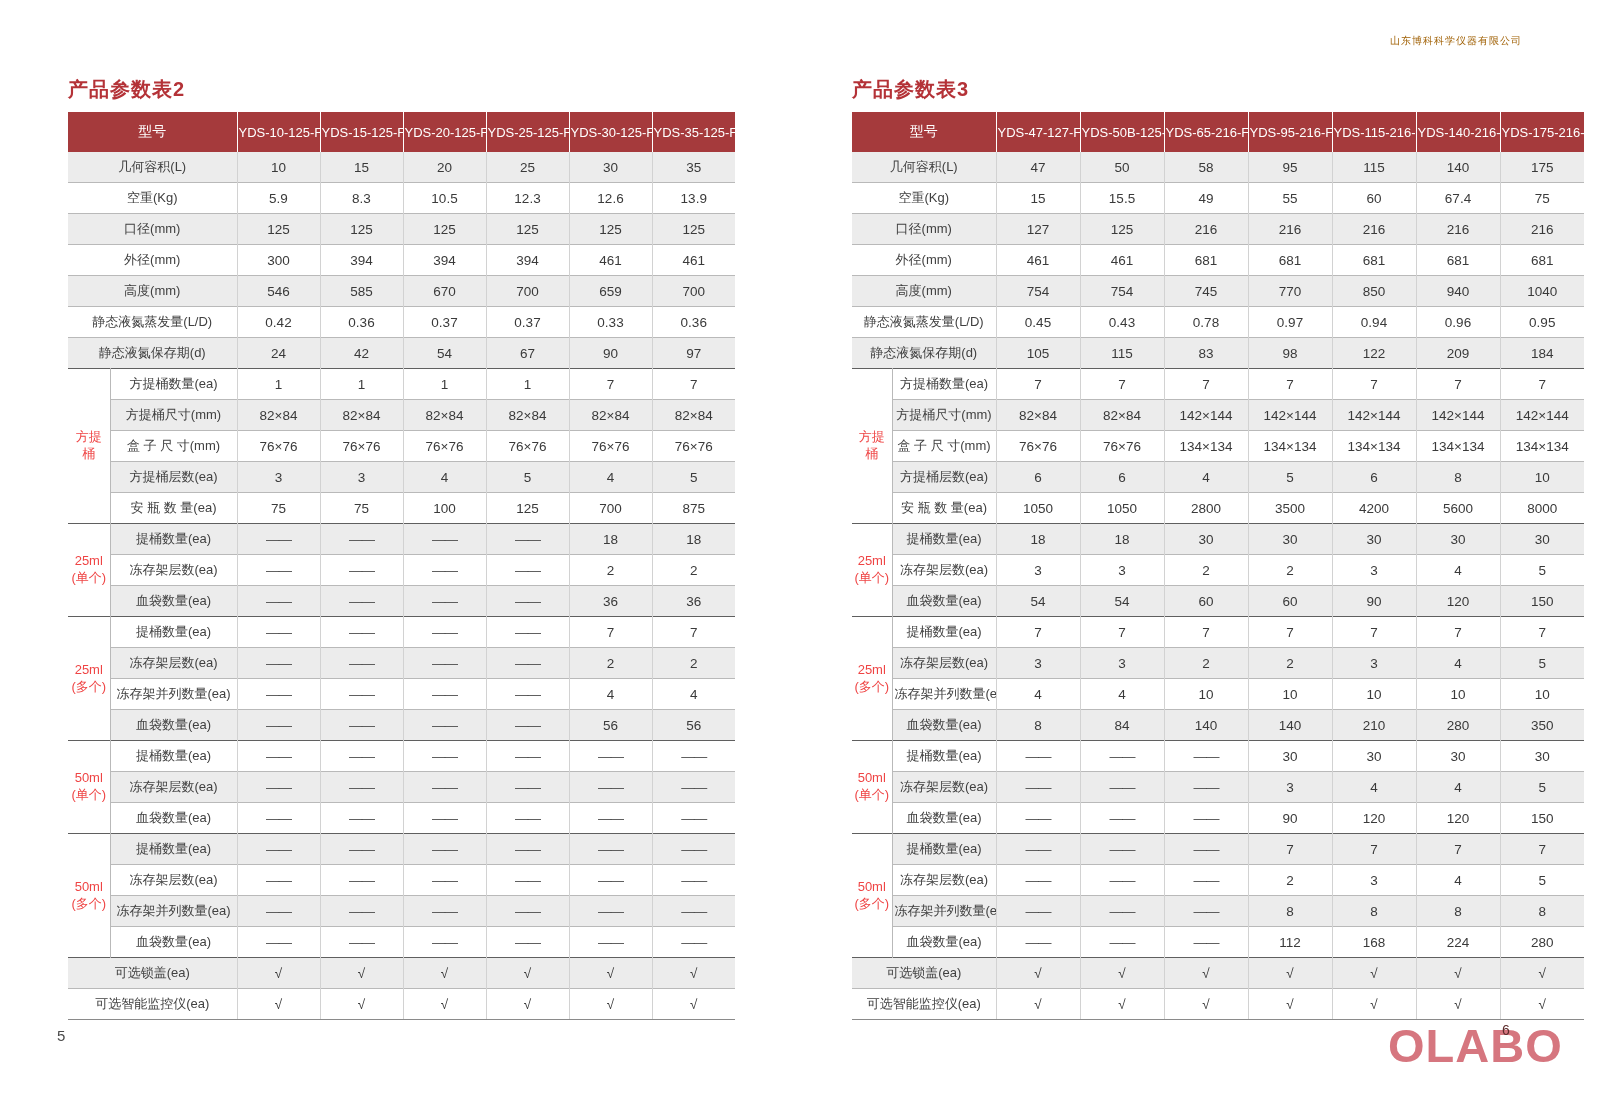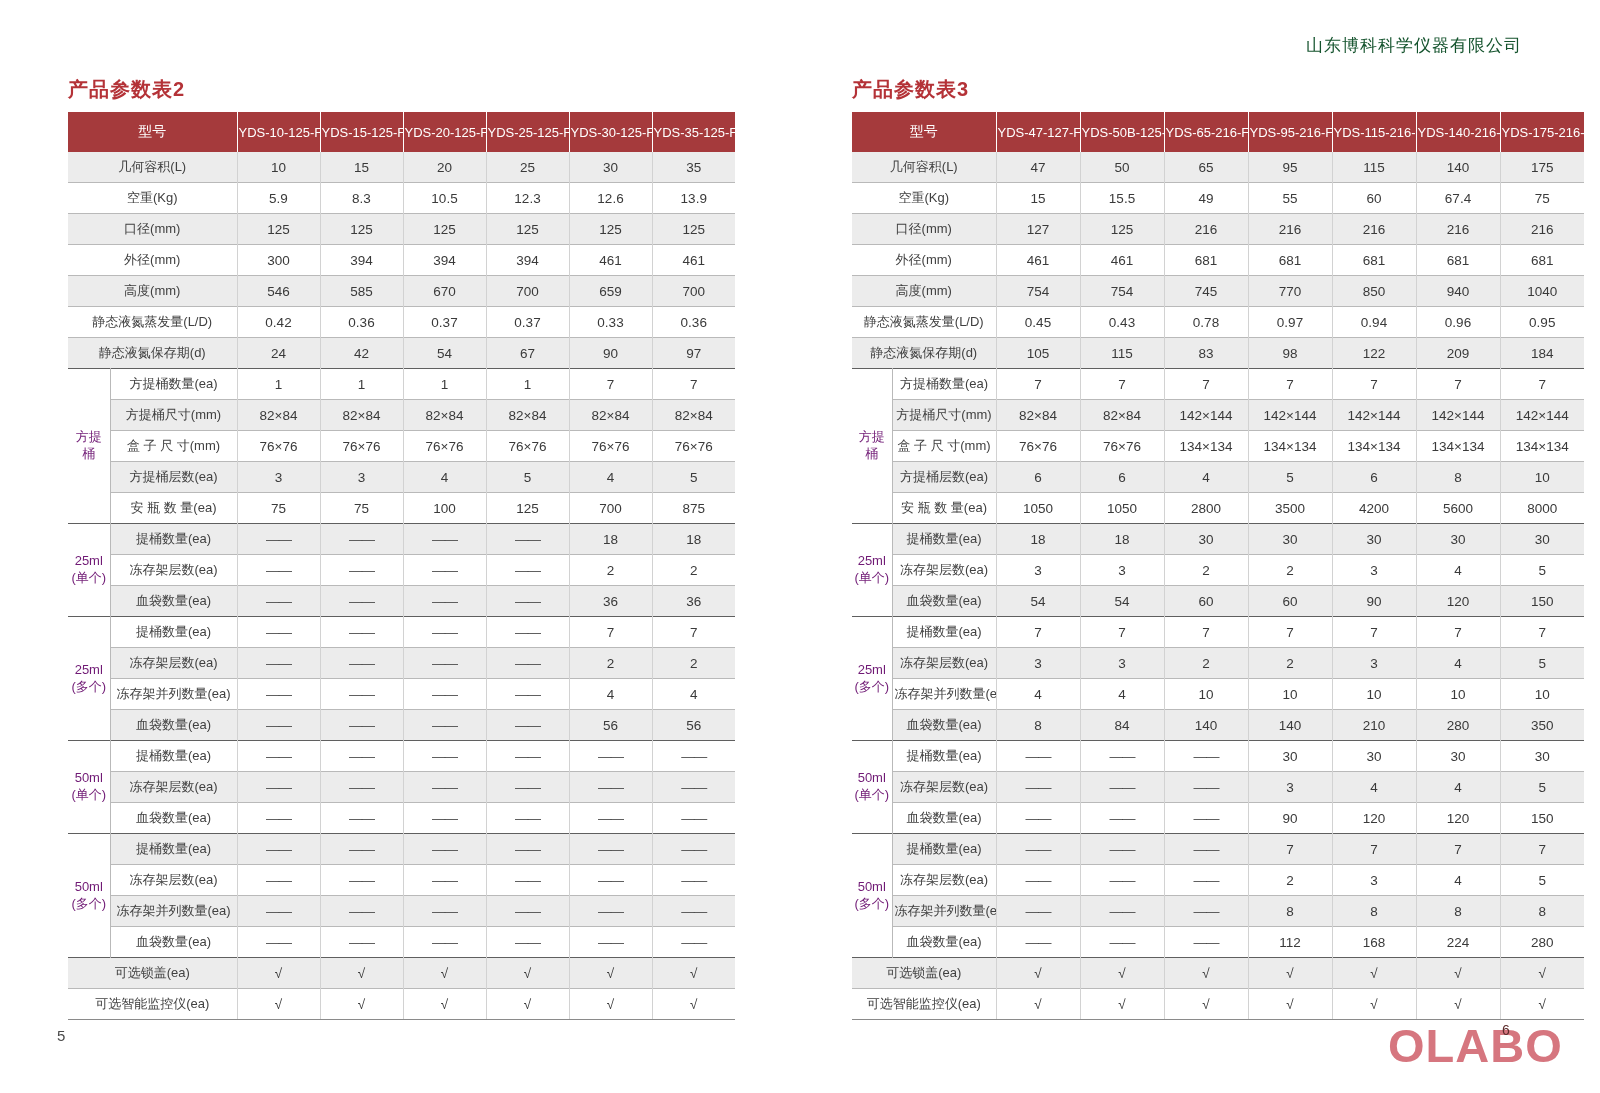--- a/index.html
+++ b/index.html
@@ -14,21 +14,21 @@
   html,body{margin:0;padding:0;}
   body{
     width:1600px;height:1093px;background:#fff;position:relative;
     font-family:"Liberation Sans","DejaVu Sans",sans-serif;
     -webkit-font-smoothing:antialiased;
   }
   .page{position:absolute;inset:0;overflow:hidden;background:#fff;}
 
   .company{
     position:absolute;top:34px;right:78px;
-    font-size:17px;color:#14532d;letter-spacing:1px;
+    font-size:10px;color:#a16207;letter-spacing:1px;
   }
 
   .tbl-wrap{position:absolute;top:76px;}
   #t2{left:68px;width:667px;}
   #t3{left:852px;width:732px;}
 
   .tbl-title{
     font-size:20px;font-weight:bold;color:var(--title-red);
     margin:0 0 9px 0;letter-spacing:1px;
   }
@@ -52,21 +52,21 @@
     font-size:13.5px;color:#3a3a3a;
     border-top:1px solid var(--row-border);
     overflow:hidden;white-space:nowrap;
   }
   tbody tr:first-child td{border-top:none;}
   tbody tr.sec-start td{border-top:1px solid var(--sec-border);}
   tbody tr:last-child td{border-bottom:1px solid #8a8a8a;}
 
   td.lcell{font-size:13px;color:#404040;}
   td.gcell{
-    background:#fff;font-size:13px;color:#701a75;
+    background:#fff;font-size:13px;color:#ef4444;
     white-space:pre-line;line-height:1.3;
     border-right:1px solid var(--row-border);
   }
   td.vcell{border-left:1px solid var(--col-border);}
   td.dash{color:#4a4a4a;letter-spacing:-1px;}
 
   tbody tr:nth-child(odd)  td.lcell, tbody tr:nth-child(odd)  td.vcell{background:var(--stripe);}
   tbody tr:nth-child(even) td.lcell, tbody tr:nth-child(even) td.vcell{background:#fff;}
 
   .footer-num-left{position:absolute;left:57px;top:1027px;font-size:15px;color:#4a4a4a;}
@@ -398,21 +398,21 @@
             <th>YDS-115-216-F</th>
             <th>YDS-140-216-F</th>
             <th>YDS-175-216-F</th>
           </tr>
         </thead>
       <tbody>
           <tr>
             <td class="lcell" colspan="2">几何容积(L)</td>
             <td class="vcell">47</td>
             <td class="vcell">50</td>
-            <td class="vcell">65</td>
+            <td class="vcell">58</td>
             <td class="vcell">95</td>
             <td class="vcell">115</td>
             <td class="vcell">140</td>
             <td class="vcell">175</td>
           </tr>
           <tr>
             <td class="lcell" colspan="2">空重(Kg)</td>
             <td class="vcell">15</td>
             <td class="vcell">15.5</td>
             <td class="vcell">49</td>

